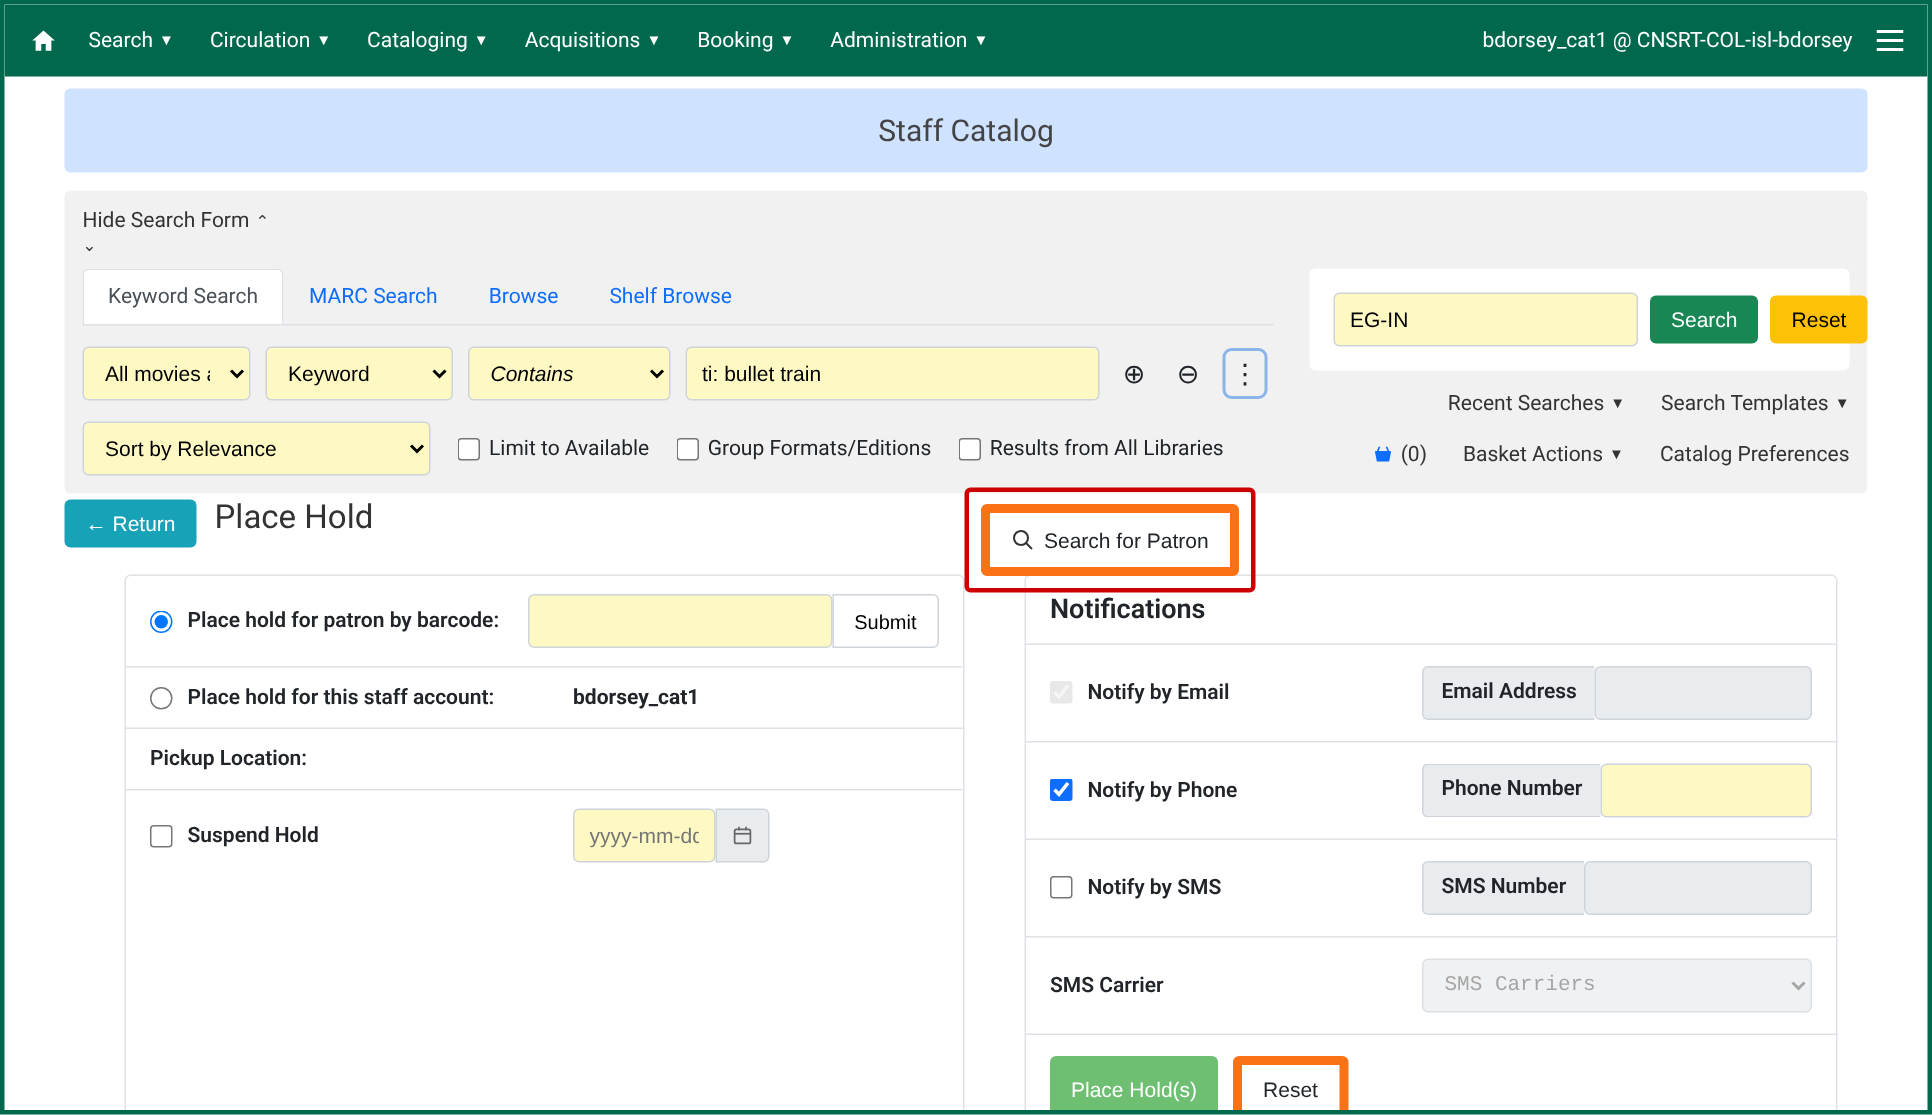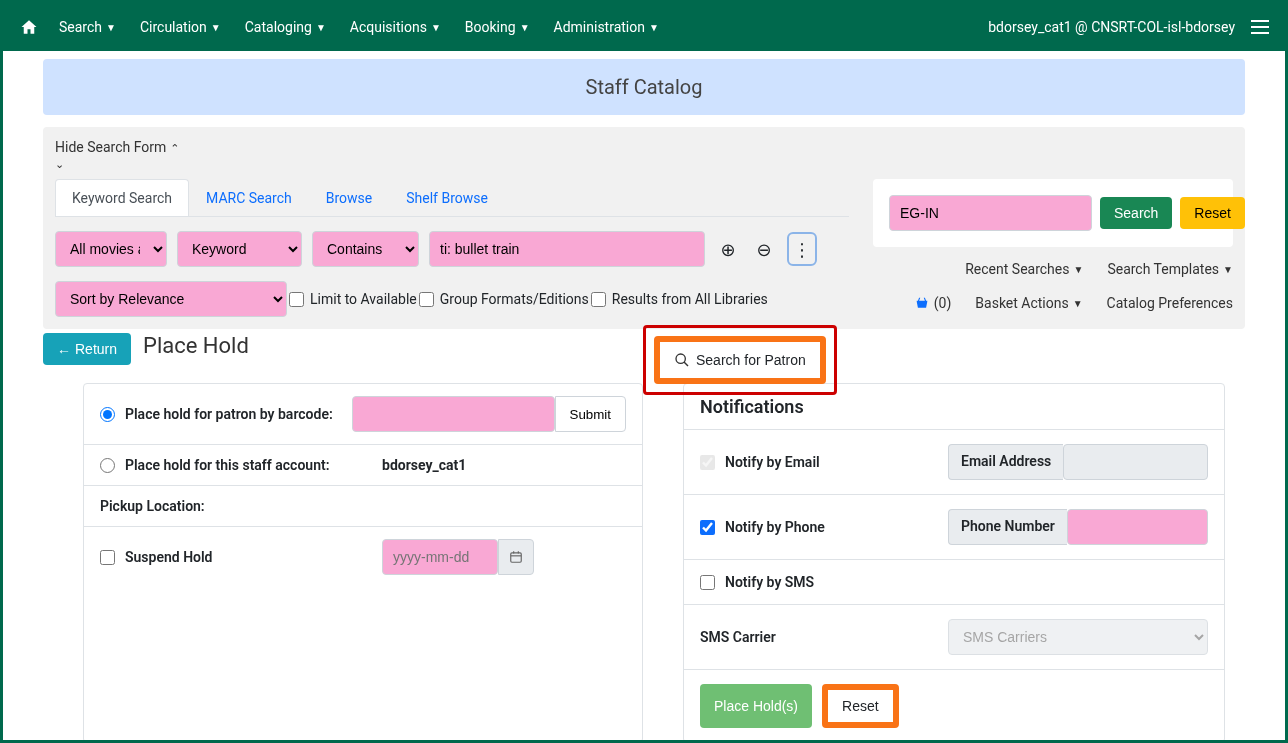--- a/index.html
+++ b/index.html
@@ -21,29 +21,29 @@
 
 .search-body { display: flex; gap: 24px; }
 .search-left { flex: 1; }
 .search-right { width: 360px; }
 
 .tabs { display: flex; border-bottom: 1px solid #dee2e6; background: transparent; }
 .tab { padding: 10px 16px; color: #0d6efd; cursor: pointer; border: 1px solid transparent; border-bottom: none; background: transparent; }
 .tab.active { background: #fff; color: #495057; border-color: #dee2e6 #dee2e6 #fff; border-radius: 4px 4px 0 0; }
 
 .search-row { display: flex; gap: 10px; margin-top: 14px; align-items: center; }
-select, input[type="text"] { border: 1px solid #ced4da; border-radius: 4px; padding: 7px 10px; font-size: 14px; background: #f9a8d4; height: 36px; }
+select, input[type="text"] { border: 1px solid #ced4da; border-radius: 4px; padding: 7px 10px; font-size: 14px; background: #fef9c3; height: 36px; }
 .sel-type { width: 112px; }
 .sel-keyword { width: 125px; }
-.sel-contains { width: 107px; }
+.sel-contains { width: 135px; font-style: italic; }
 .inp-query { width: 276px; }
 .icon-btn { width: 26px; height: 26px; display: inline-flex; align-items: center; justify-content: center; cursor: pointer; font-size: 18px; }
 .icon-btn.outlined { border: 2px solid #8bb4e8; border-radius: 6px; width: 30px; height: 34px; padding: 0 4px; }
 
-.sort-row { display: flex; gap: 2px; margin-top: 14px; align-items: center; }
+.sort-row { display: flex; gap: 18px; margin-top: 14px; align-items: center; }
 .sel-sort { width: 232px; }
 .chk-label { display: flex; align-items: center; gap: 6px; font-size: 14px; }
 
 .exclude-row { margin-top: 10px; }
 
 .quick-search { background: #fff; border-radius: 4px; padding: 16px; display: flex; gap: 8px; align-items: center; }
 .inp-lib { flex: 1; }
 .btn { padding: 8px 14px; border-radius: 4px; border: none; cursor: pointer; font-size: 14px; }
 .btn-green { background: #198754; color: #fff; }
 .btn-yellow { background: #ffc107; color: #000; }
@@ -66,31 +66,31 @@
 .col-left { width: 560px; border: 1px solid #dee2e6; border-radius: 4px; }
 .col-right { flex: 1; border: 1px solid #dee2e6; border-radius: 4px; }
 
 .form-row { display: flex; align-items: center; padding: 12px 16px; border-bottom: 1px solid #dee2e6; gap: 12px; }
 .form-row:last-child { border-bottom: none; }
 .form-row .label-col { width: 270px; display: flex; align-items: center; gap: 10px; font-weight: 600; }
 .form-row .input-col { flex: 1; display: flex; gap: 0; }
 .inp-barcode { flex: 1; border-radius: 4px 0 0 4px; border-right: none; }
 .btn-submit { border: 1px solid #ced4da; background: #fff; padding: 7px 14px; border-radius: 0 4px 4px 0; }
 .inp-pickup { flex: 1; }
-.inp-date { width: 116px; background: #e9ecef; border-right: none; border-radius: 4px 0 0 4px; }
+.inp-date { width: 95px; background: #e9ecef; border-right: none; border-radius: 4px 0 0 4px; }
 .date-picker-btn { background: #e9ecef; border: 1px solid #ced4da; width: 36px; height: 36px; display: flex; align-items: center; justify-content: center; border-radius: 0 4px 4px 0; }
 
 .notif-header { padding: 12px 16px; font-size: 18px; font-weight: 600; border-bottom: 1px solid #dee2e6; }
 .notif-row { display: flex; align-items: center; padding: 14px 16px; border-bottom: 1px solid #dee2e6; gap: 12px; }
-.notif-row .nlabel { flex: 1; display: flex; align-items: center; gap: 10px; font-weight: 600; }
+.notif-row .nlabel { flex: 1; display: flex; align-items: flex-start; gap: 10px; font-weight: 600; }
 .notif-inp-group { display: flex; width: 260px; }
 .notif-inp-label { background: #e9ecef; border: 1px solid #ced4da; padding: 8px 12px; border-radius: 4px 0 0 4px; font-weight: 600; font-size: 14px; border-right: none; white-space: nowrap; }
 .notif-inp { flex: 1; border-radius: 0 4px 4px 0; min-width: 0; }
 .notif-inp.disabled { background: #e9ecef; }
-.sms-carrier-sel { width: 260px; background: #e9ecef; }
+.sms-carrier-sel { width: 260px; background: #e9ecef; font-family: Liberation Mono, monospace; }
 
 .action-row { padding: 14px 16px; display: flex; gap: 10px; }
 
 input[type="radio"], input[type="checkbox"] { width: 15px; height: 15px; cursor: pointer; }
 input[type="checkbox"].blue:checked { accent-color: #0d6efd; }
 input[type="checkbox"].disabled-chk { opacity: 0.5; }
 
 svg { display: block; }
 </style>
 </head>
@@ -297,20 +297,24 @@
       <div class="notif-inp-group">
         <span class="notif-inp-label">Phone Number</span>
         <input type="text" class="notif-inp" style="">
       </div>
     </div>
     <div class="notif-row">
       <div class="nlabel">
         <input type="checkbox" style="">
         <span>Notify by SMS</span>
       </div>
+      <div class="notif-inp-group">
+        <span class="notif-inp-label">SMS Number</span>
+        <input type="text" class="notif-inp disabled" disabled="" style="">
+      </div>
     </div>
     <div class="notif-row">
       <div class="nlabel">
         <span>SMS Carrier</span>
       </div>
       <select class="sms-carrier-sel" disabled=""><option>SMS Carriers</option></select>
     </div>
     <div class="action-row">
       <button class="btn btn-lightgreen">Place Hold(s)</button>
       <button class="btn btn-outline">Reset</button>

